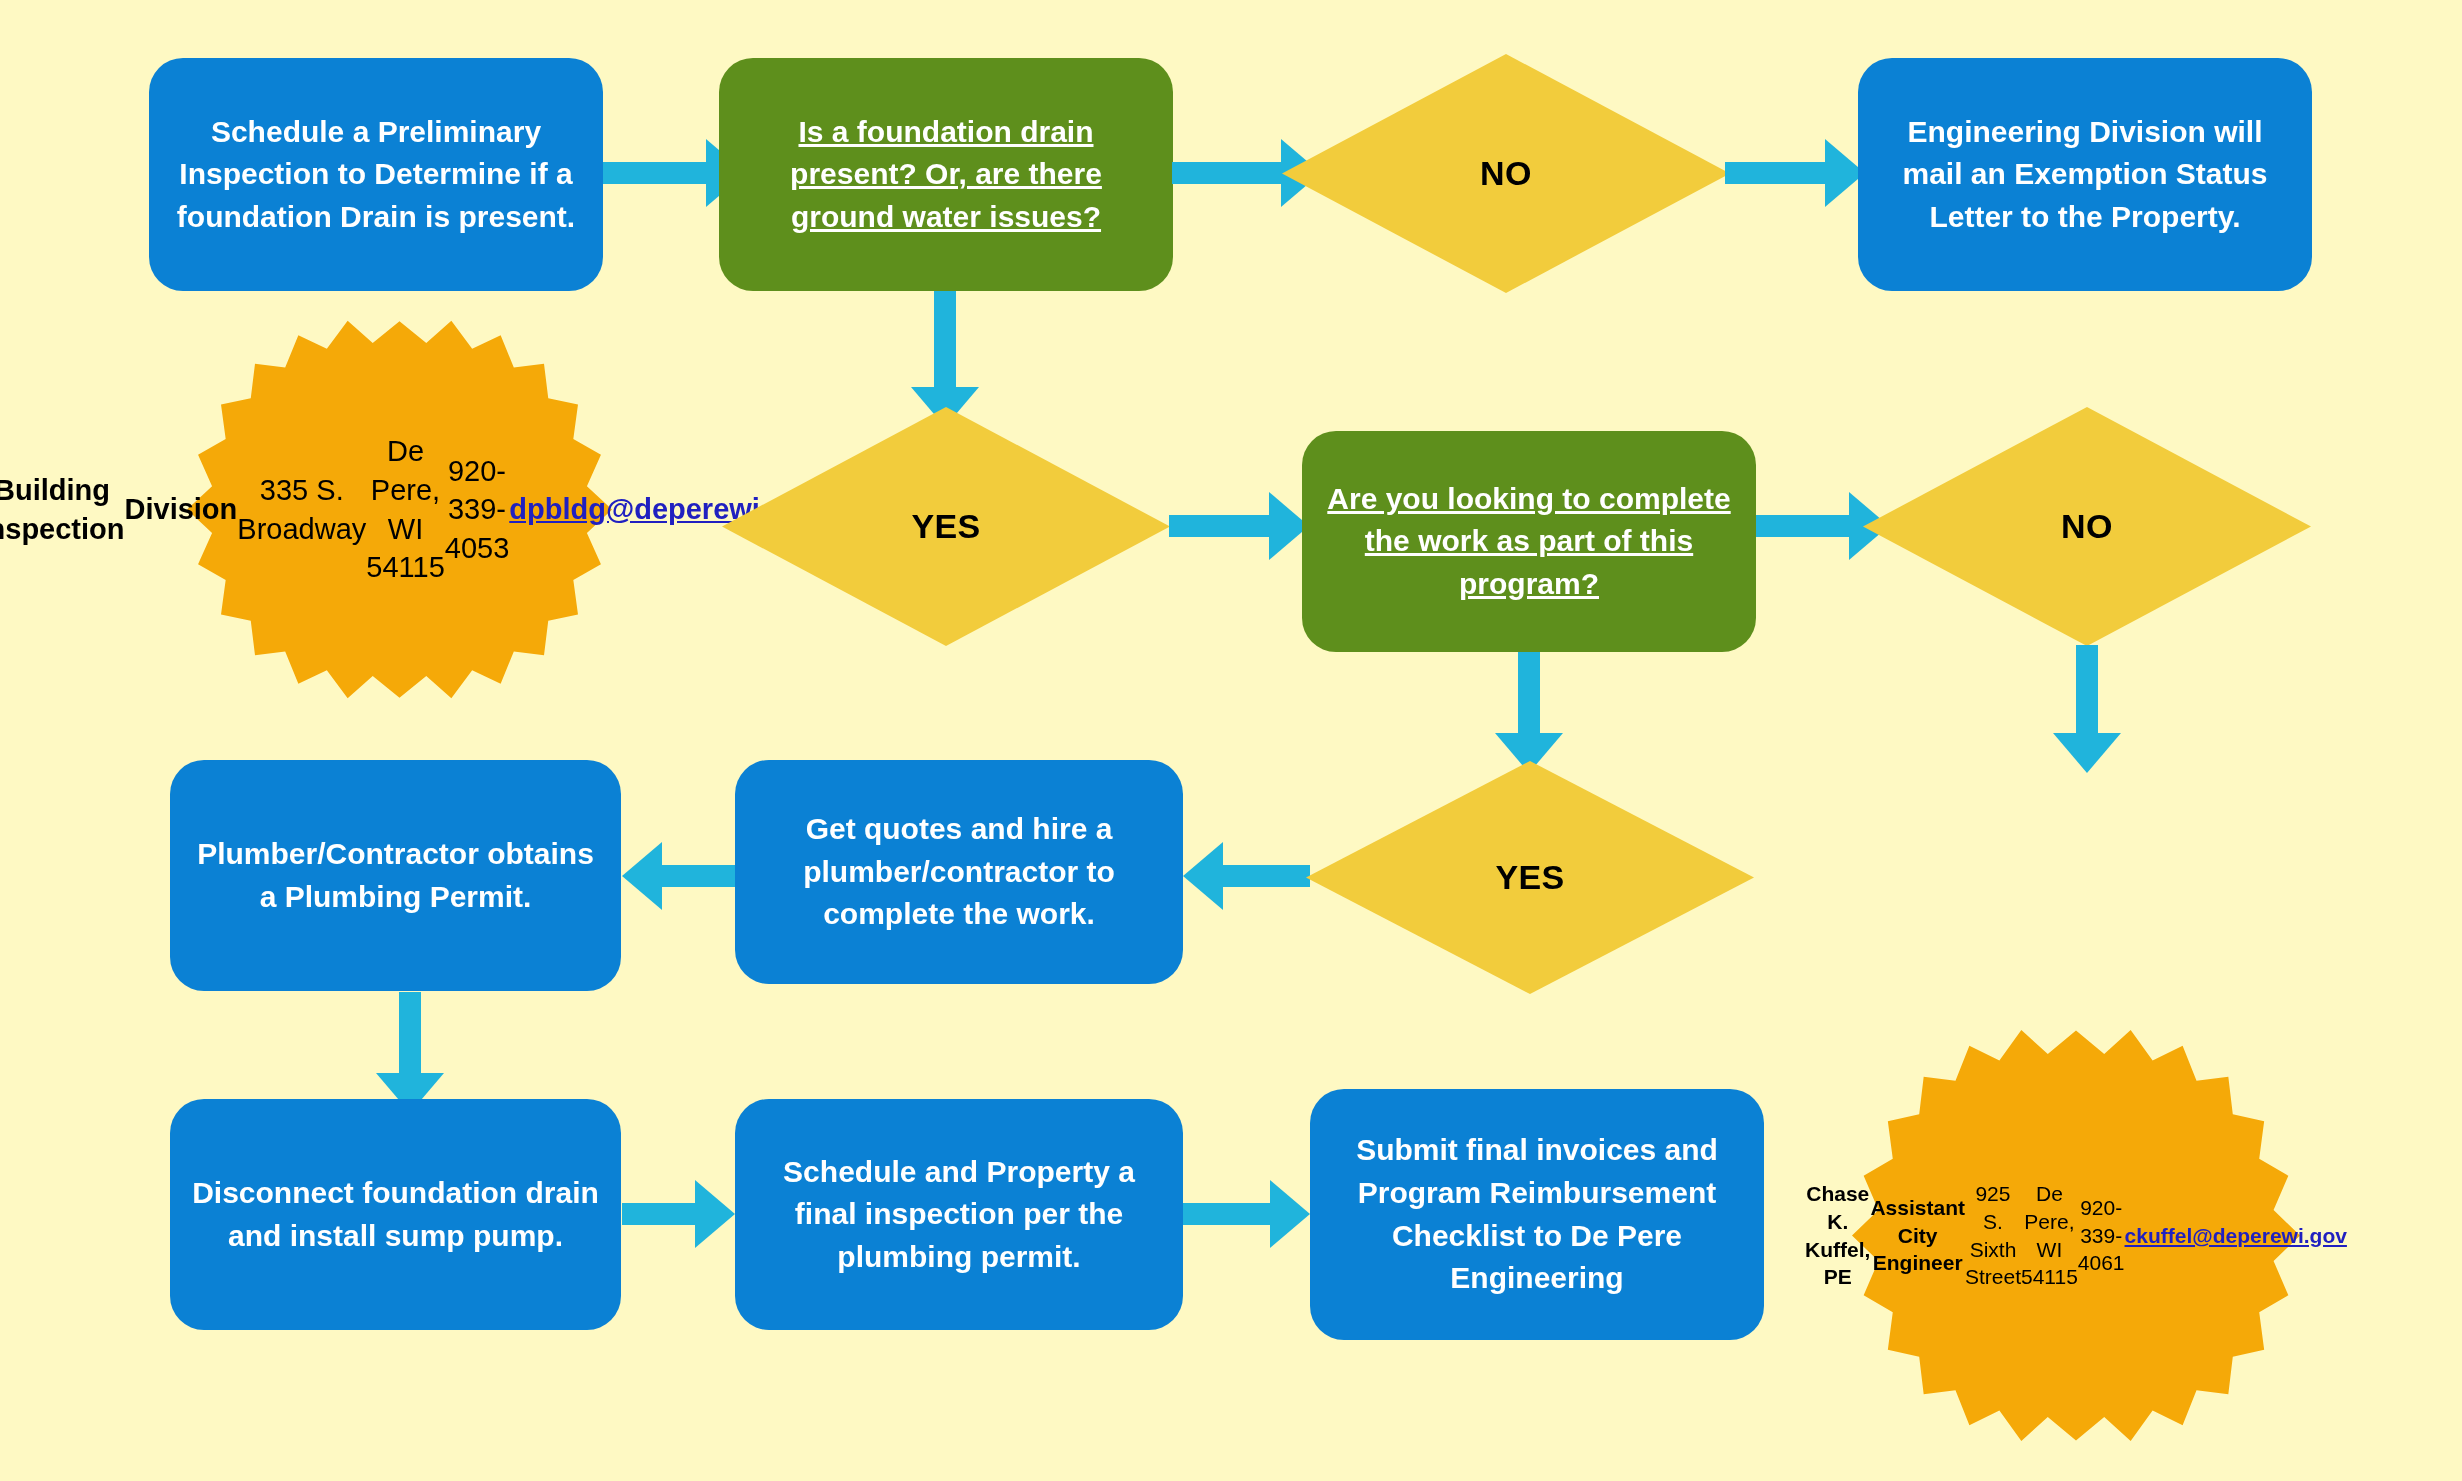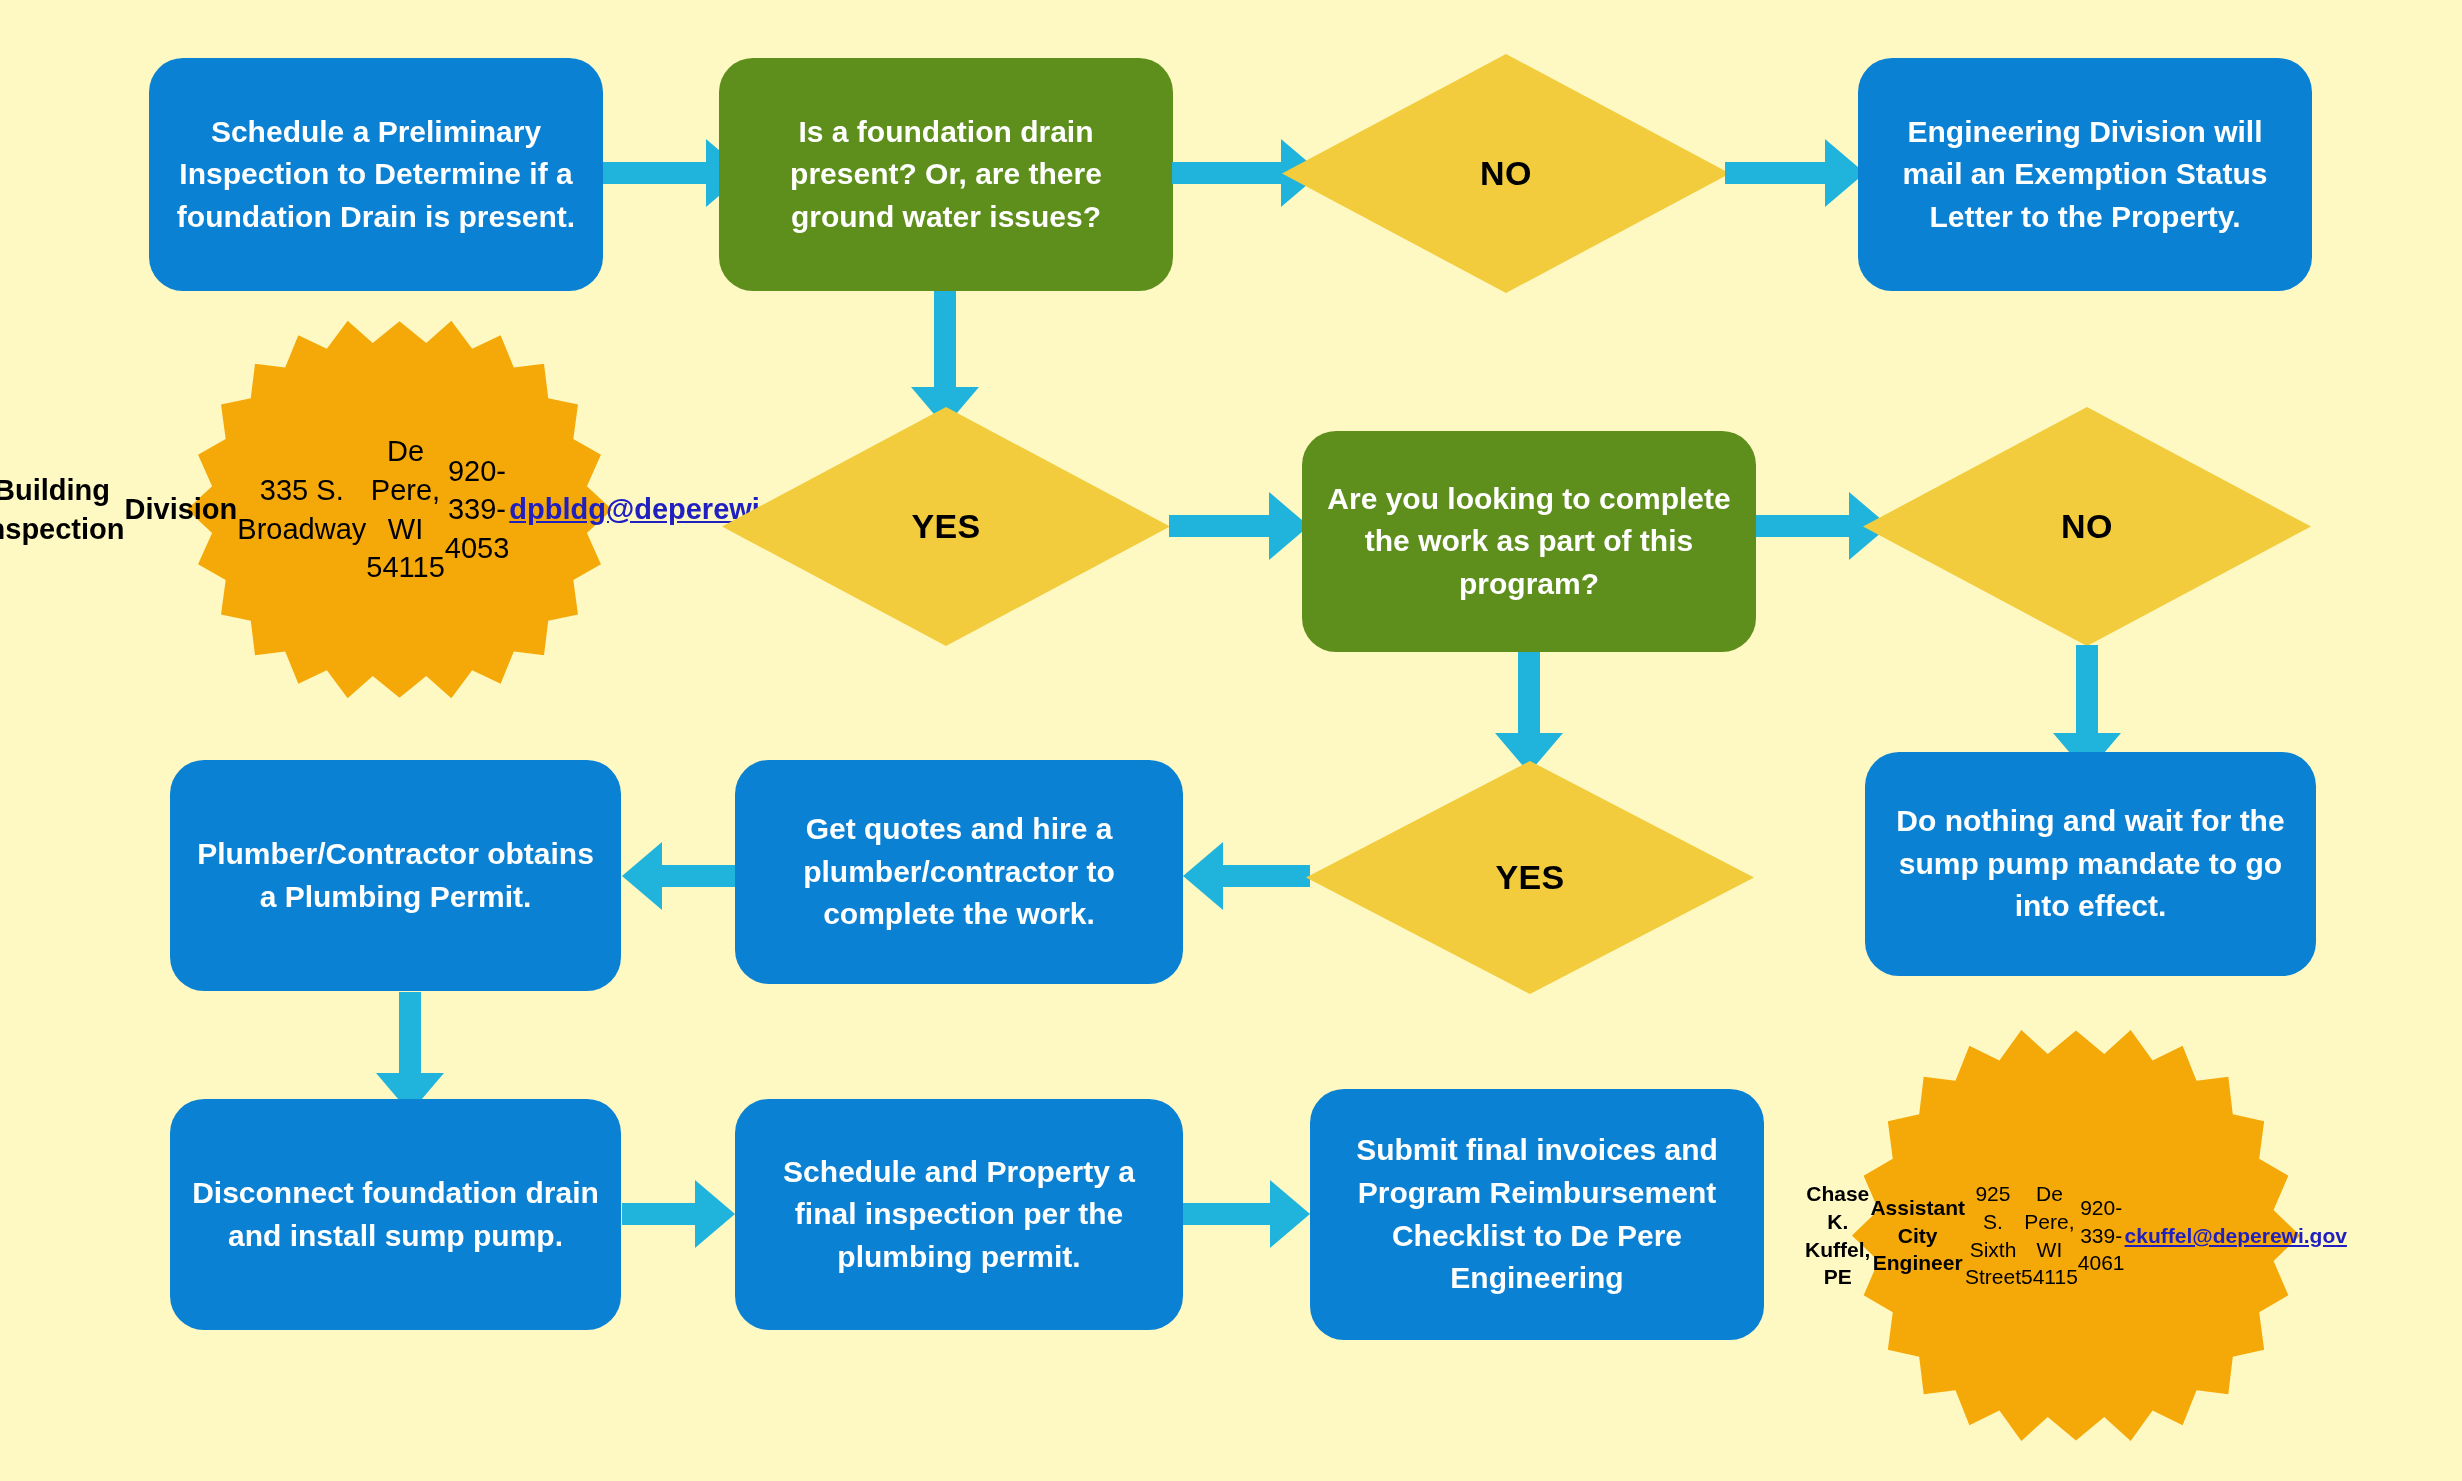--- a/index.html
+++ b/index.html
@@ -24,21 +24,21 @@
     align-items: center;
     justify-content: center;
     text-align: center;
     border-radius: 34px;
     color: #ffffff;
     font-weight: bold;
     line-height: 1.42;
     padding: 7.5px 19.4px;
   }
   .node.blue  { background: #0B81D4; }
-  .node.green { background: #5E8F1C; }
+  .node.green { background: #5E8F1C; text-decoration: underline; }
 
   
   .diamond {
     position: absolute;
     background: #F2CC3C;
     clip-path: polygon(50% 0%, 100% 50%, 50% 100%, 0% 50%);
   }
   .diamond-label {
     position: absolute;
     display: flex;
@@ -189,21 +189,20 @@
   <div class="node blue" style="left:735px; top:760px; width:448px; height:224px; font-size:30px;">Get quotes and hire a plumber/contractor to complete the work.</div>
 
   <div class="arrow left" style="left:1183px; top:842px; width:127px; height:69px;">
     <div class="head" style="left:0; top:0;"></div>
     <div class="shaft" style="left:39px; top:23px; width:88px; height:22.4px;"></div>
   </div>
 
   <div class="diamond" style="left:1306px; top:761px; width:448px; height:233px;"></div>
   <div class="diamond-label" style="left:1306px; top:761px; width:448px; height:233px; font-size:34px;">YES</div>
 
-  <div class="node blue" style="left:1865px; top:752px; width:451px; height:224px; font-size:30px;">Do nothing and wait for the sump pump mandate to go into effect.</div>
 
   <div class="arrow down" style="left:376px; top:992px; width:69px; height:119px;">
     <div class="shaft" style="left:23px; top:0; width:22.4px; height:82px;"></div>
     <div class="head" style="left:0; top:81px;"></div>
   </div>
 
   <div class="node blue" style="left:170px; top:1099px; width:451px; height:231px; font-size:30px;">Disconnect foundation drain and install sump pump.</div>
 
   <div class="arrow right" style="left:622px; top:1180px; width:113px; height:69px;">
     <div class="shaft" style="left:0; top:23px; width:75px; height:22.4px;"></div>

